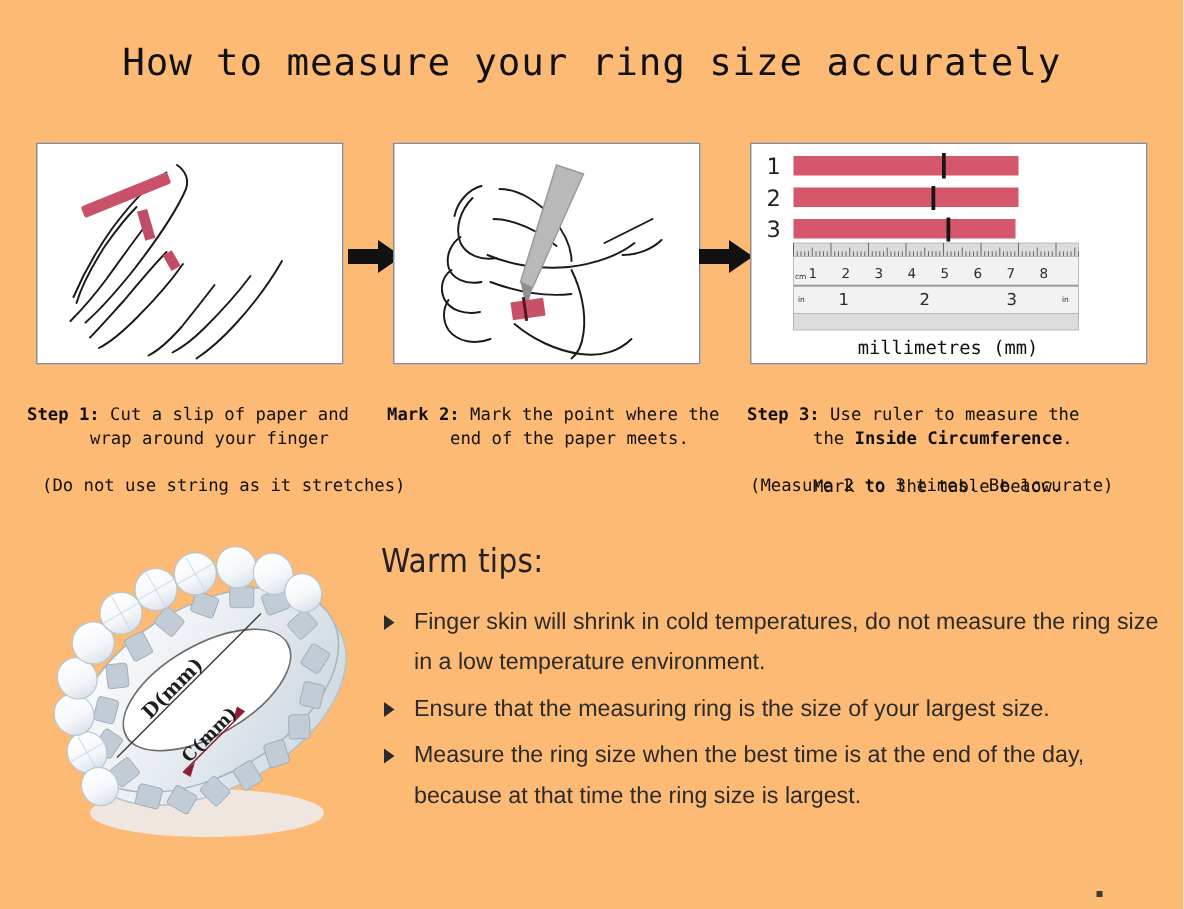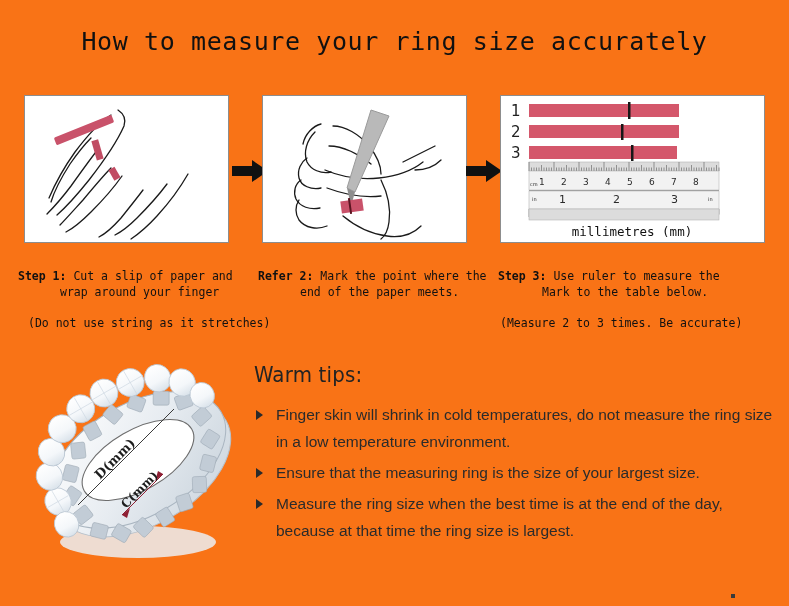--- a/index.html
+++ b/index.html
@@ -11,21 +11,21 @@
     width: 789px;
     height: 606px;
     position: relative;
     overflow: hidden;
     font-family: "DejaVu Sans", sans-serif;
     color: #111;
   }
   #page {
     position: absolute;
     inset: 0;
-    background: #f97316;
+    background: #fdba74;
   }
 
   
   .title {
     position: absolute;
     left: 0; right: 0;
     top: 27px;
     text-align: center;
     font-family: "DejaVu Sans Mono", monospace;
     font-size: 25px;
@@ -424,26 +424,27 @@
     </svg>
   </div>
 
   <div class="caption" id="cap1">
     <b>Step 1:</b> <span>Cut a slip of paper and</span>
     <span class="cap-indent">wrap around your finger</span>
   </div>
   <div class="note" id="note1">(Do not use string as it stretches)</div>
 
   <div class="caption" id="cap2">
-    <b>Refer 2:</b> <span>Mark the point where the</span>
+    <b>Mark 2:</b> <span>Mark the point where the</span>
     <span class="cap-indent">end of the paper meets.</span>
   </div>
 
   <div class="caption" id="cap3">
     <b>Step 3:</b> <span>Use ruler to measure the</span>
+    <span class="cap-indent2"><span>the </span><b>Inside Circumference</b><span>.</span></span>
     <span class="cap-indent2">Mark to the table below.</span>
   </div>
   <div class="note" id="note3">(Measure 2 to 3 times. Be accurate)</div>
 
   <svg id="ring-figure" viewBox="0 0 232 222">
     <defs>
       <linearGradient id="gemGrad" x1="0" y1="0" x2="0" y2="1">
         <stop offset="0%" stop-color="#ffffff"></stop>
         <stop offset="60%" stop-color="#f4f7fa"></stop>
         <stop offset="100%" stop-color="#d9e2ea"></stop>

